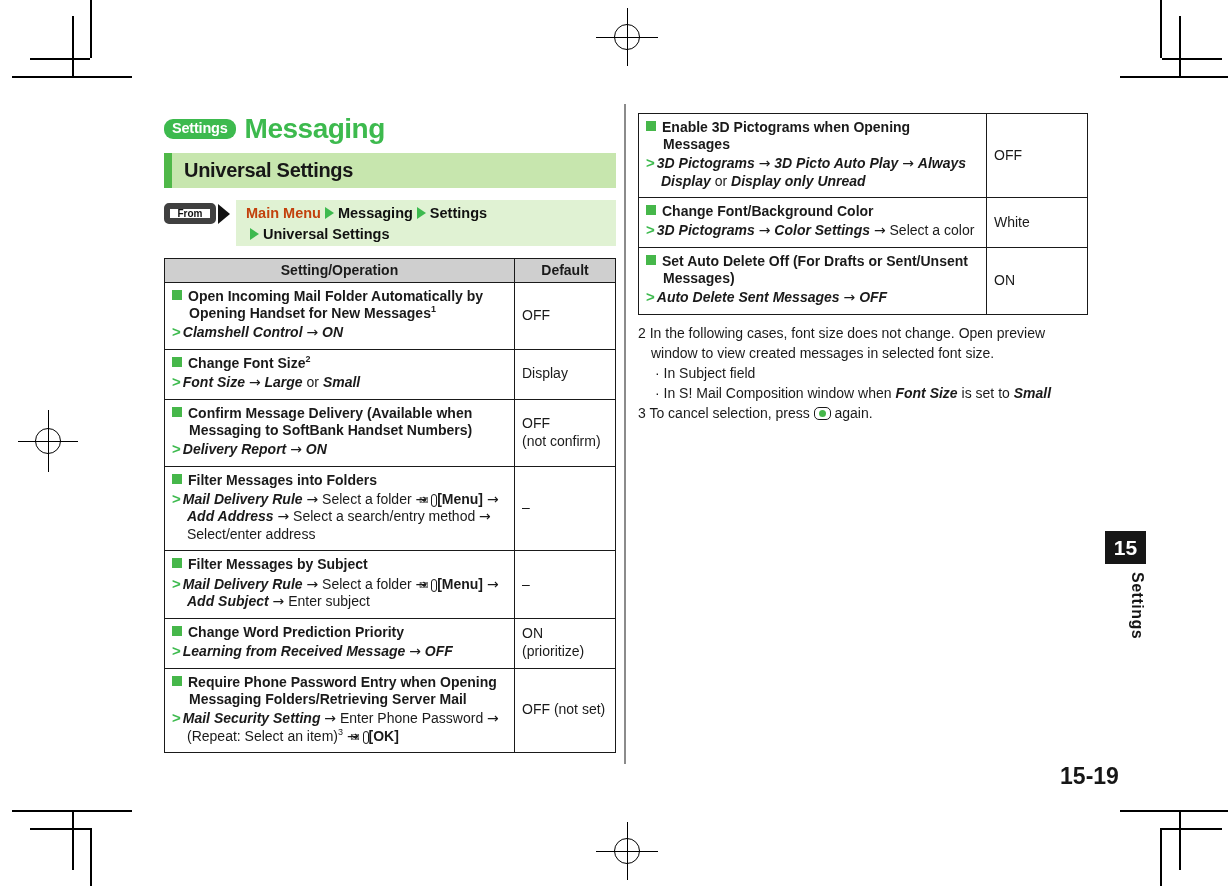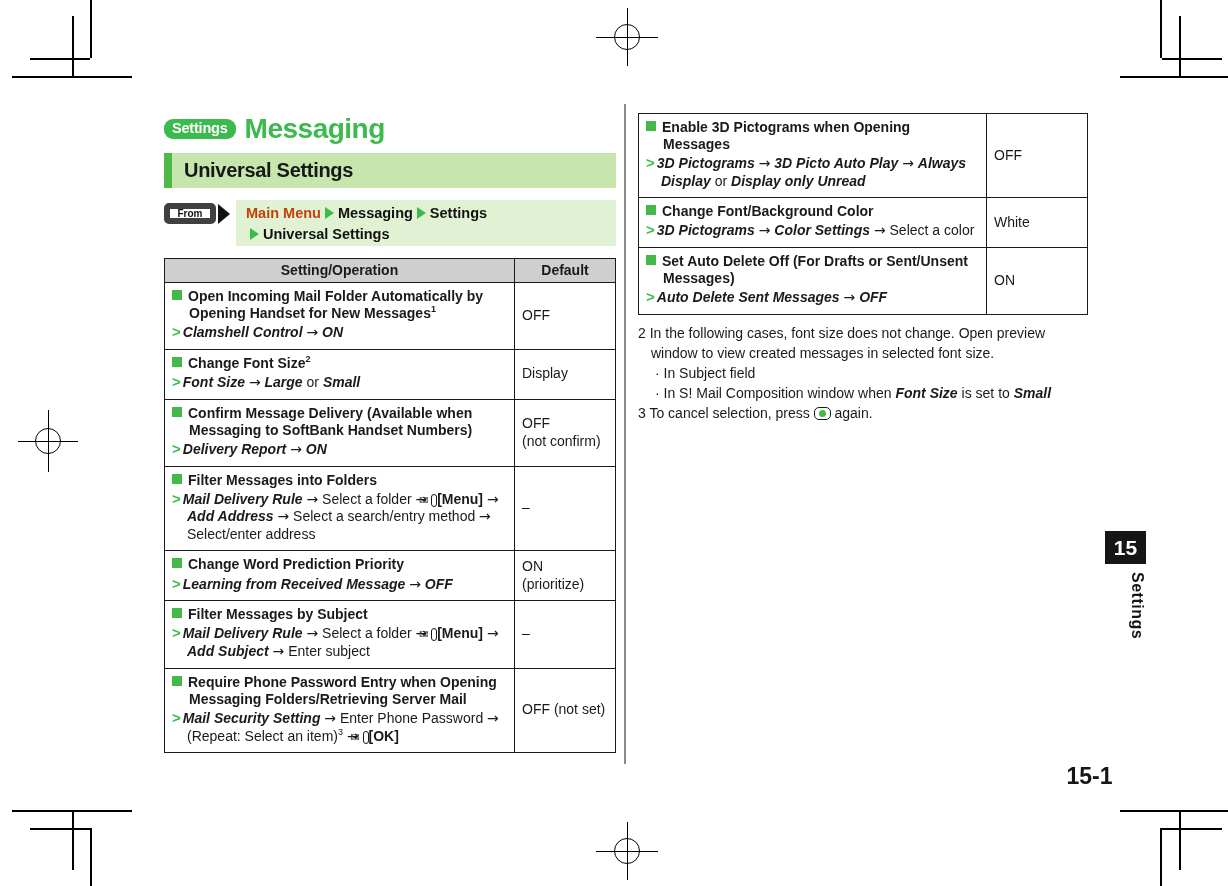--- a/index.html
+++ b/index.html
@@ -249,34 +249,34 @@
             <td class="op">
               <div class="item-head"><span class="sq"></span>Filter Messages into Folders</div>
               <div class="op-line"><span class="gt">&gt;</span><span class="it">Mail Delivery Rule</span> <span class="arr">→</span> Select a folder <span class="arr">→</span> <span class="env-icon">✉</span><span class="bd">[Menu]</span> <span class="arr">→</span> <span class="it">Add Address</span> <span class="arr">→</span> Select a search/entry method <span class="arr">→</span> Select/enter address</div>
             </td>
             <td class="def">
               <div>–</div>
             </td>
           </tr>
           <tr>
             <td class="op">
+              <div class="item-head"><span class="sq"></span>Filter Messages by Subject</div>
+              <div class="op-line"><span class="gt">&gt;</span><span class="it">Mail Delivery Rule</span> <span class="arr">→</span> Select a folder <span class="arr">→</span> <span class="env-icon">✉</span><span class="bd">[Menu]</span> <span class="arr">→</span> <span class="it">Add Subject</span> <span class="arr">→</span> Enter subject</div>
+            </td>
+            <td class="def">
+              <div>–</div>
+            </td>
+          </tr>
+          <tr>
+            <td class="op">
               <div class="item-head"><span class="sq"></span>Change Word Prediction Priority</div>
               <div class="op-line"><span class="gt">&gt;</span><span class="it">Learning from Received Message</span> <span class="arr">→</span> <span class="it">OFF</span></div>
             </td>
             <td class="def">
               <div>ON (prioritize)</div>
-            </td>
-          </tr>
-          <tr>
-            <td class="op">
-              <div class="item-head"><span class="sq"></span>Filter Messages by Subject</div>
-              <div class="op-line"><span class="gt">&gt;</span><span class="it">Mail Delivery Rule</span> <span class="arr">→</span> Select a folder <span class="arr">→</span> <span class="env-icon">✉</span><span class="bd">[Menu]</span> <span class="arr">→</span> <span class="it">Add Subject</span> <span class="arr">→</span> Enter subject</div>
-            </td>
-            <td class="def">
-              <div>–</div>
             </td>
           </tr>
           <tr>
             <td class="op">
               <div class="item-head"><span class="sq"></span>Require Phone Password Entry when Opening Messaging Folders/Retrieving Server Mail</div>
               <div class="op-line"><span class="gt">&gt;</span><span class="it">Mail Security Setting</span> <span class="arr">→</span> Enter Phone Password <span class="arr">→</span> (Repeat: Select an item)<sup>3</sup> <span class="arr">→</span> <span class="env-icon">✉</span><span class="bd">[OK]</span></div>
             </td>
             <td class="def">
               <div>OFF (not set)</div>
             </td>
@@ -324,15 +324,15 @@
         <div class="note">2 In the following cases, font size does not change. Open preview window to view created messages in selected font size.</div>
         <div class="note-sub">· In Subject field</div>
         <div class="note-sub">· In S! Mail Composition window when <span class="it">Font Size</span> is set to <span class="it">Small</span></div>
         <div class="note">3 To cancel selection, press <span class="ok-icon"></span> again.</div>
       </div>
 
   </div>
 
   <div class="chap-num">15</div>
   <div class="chap-label">Settings</div>
-  <div class="folio">15-1</div>
+  <div class="folio">15-19</div>
 
 </div>
 
 </body></html>

